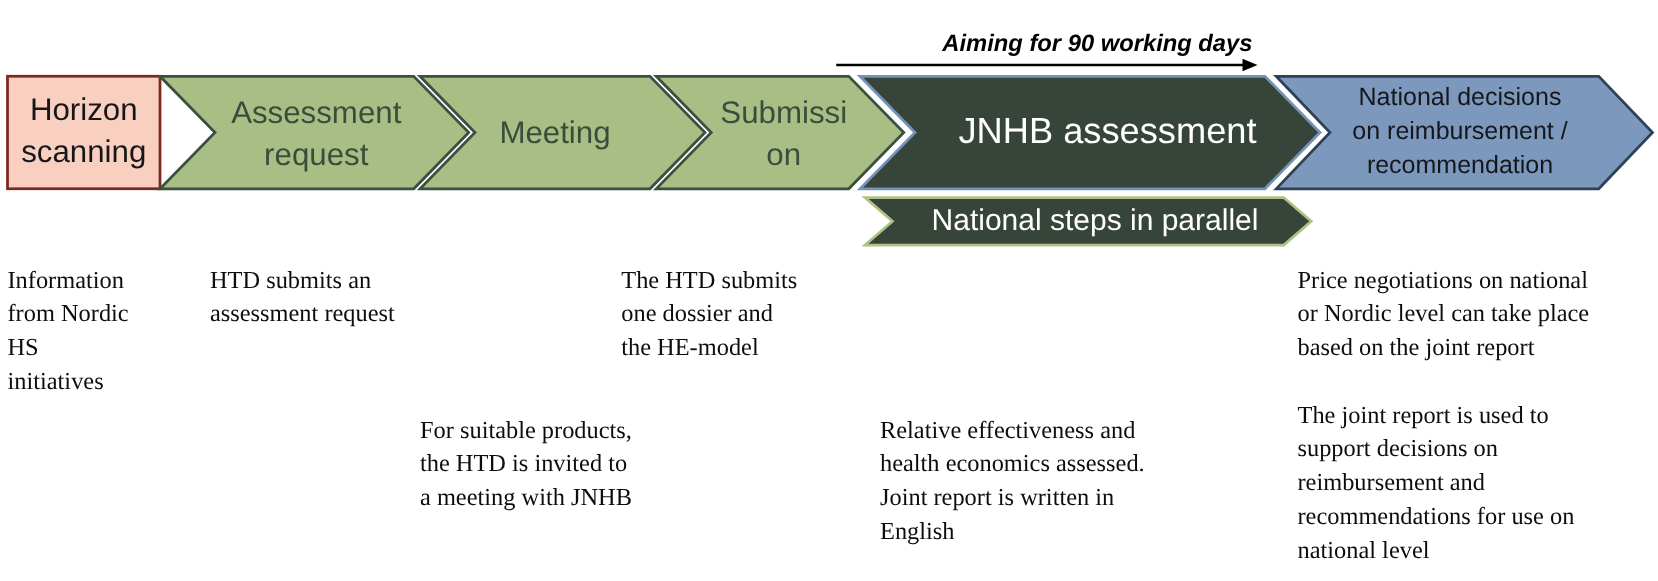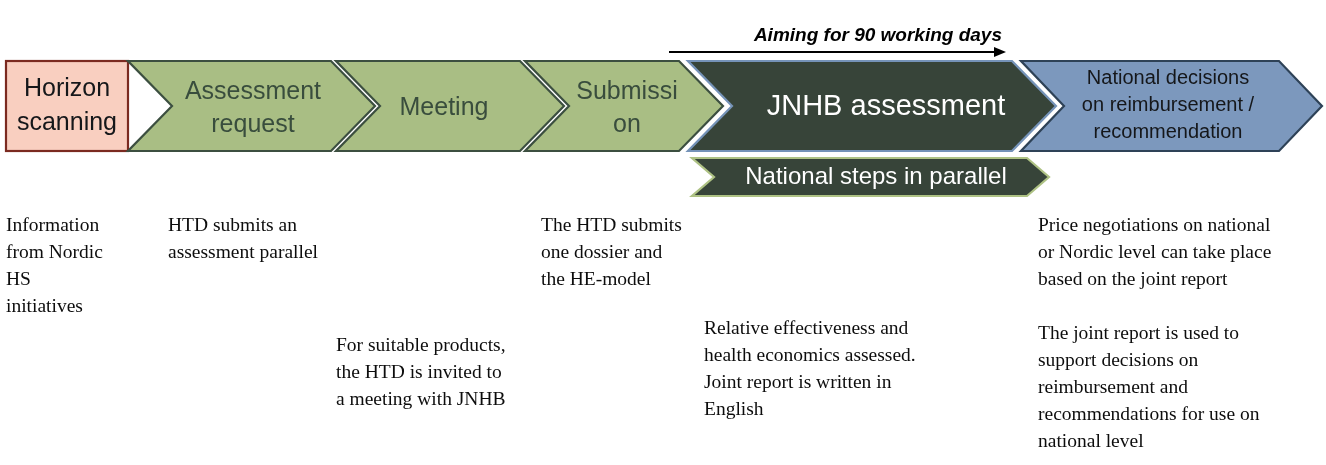--- a/index.html
+++ b/index.html
@@ -96,35 +96,35 @@
     <text class="chev-label light-text" x="876" y="178" font-size="24">National steps in parallel</text>
   </g>
 </svg>
 
 <div class="caption" style="left:6px; top:211px; width:130px;">Information
 from Nordic
 HS
 initiatives</div>
 
 <div class="caption" style="left:168px; top:211px; width:240px;">HTD submits an
-assessment parallel</div>
+assessment request</div>
 
-<div class="caption" style="left:541px; top:211px; width:190px;">The HTD submits
+<div class="caption" style="left:497px; top:211px; width:190px;">The HTD submits
 one dossier and
 the HE-model</div>
 
 <div class="caption" style="left:1038px; top:211px; width:290px;">Price negotiations on national
 or Nordic level can take place
 based on the joint report</div>
 
 <div class="caption" style="left:336px; top:331px; width:260px;">For suitable products,
 the HTD is invited to
 a meeting with JNHB</div>
 
-<div class="caption" style="left:704px; top:314px; width:280px;">Relative effectiveness and
+<div class="caption" style="left:704px; top:331px; width:280px;">Relative effectiveness and
 health economics assessed.
 Joint report is written in
 English</div>
 
 <div class="caption" style="left:1038px; top:319px; width:290px;">The joint report is used to
 support decisions on
 reimbursement and
 recommendations for use on
 national level</div>
 

